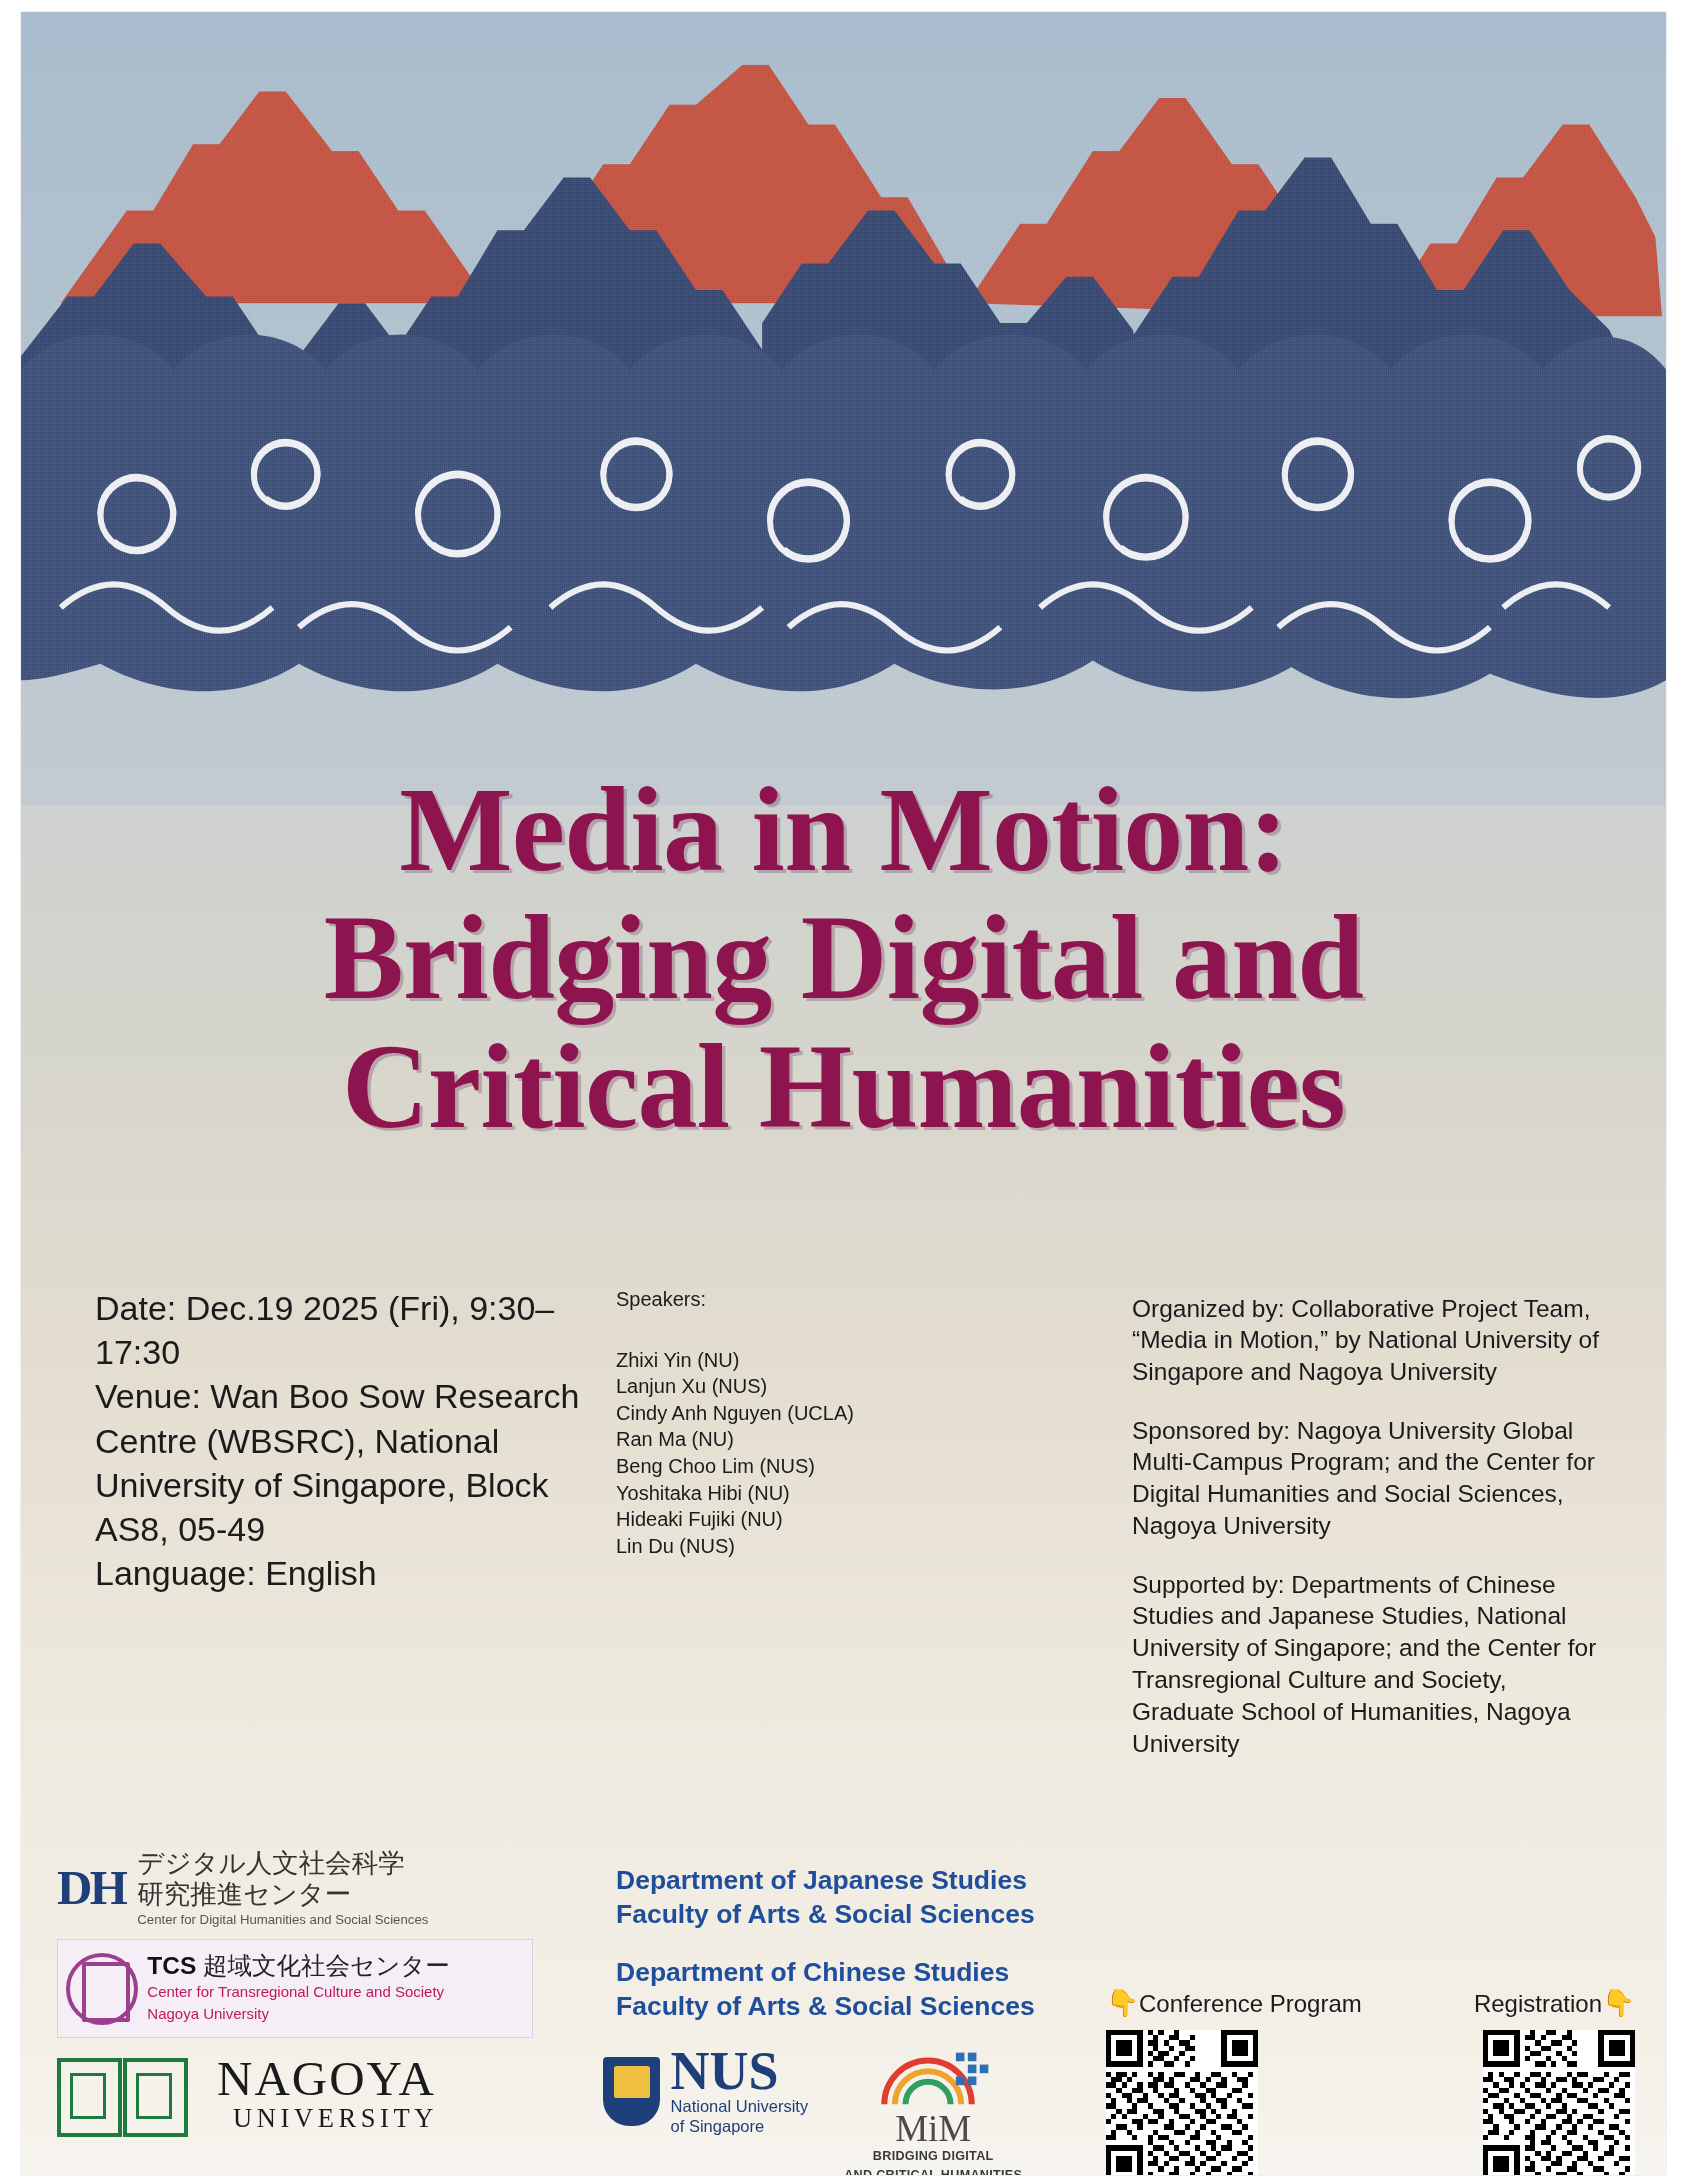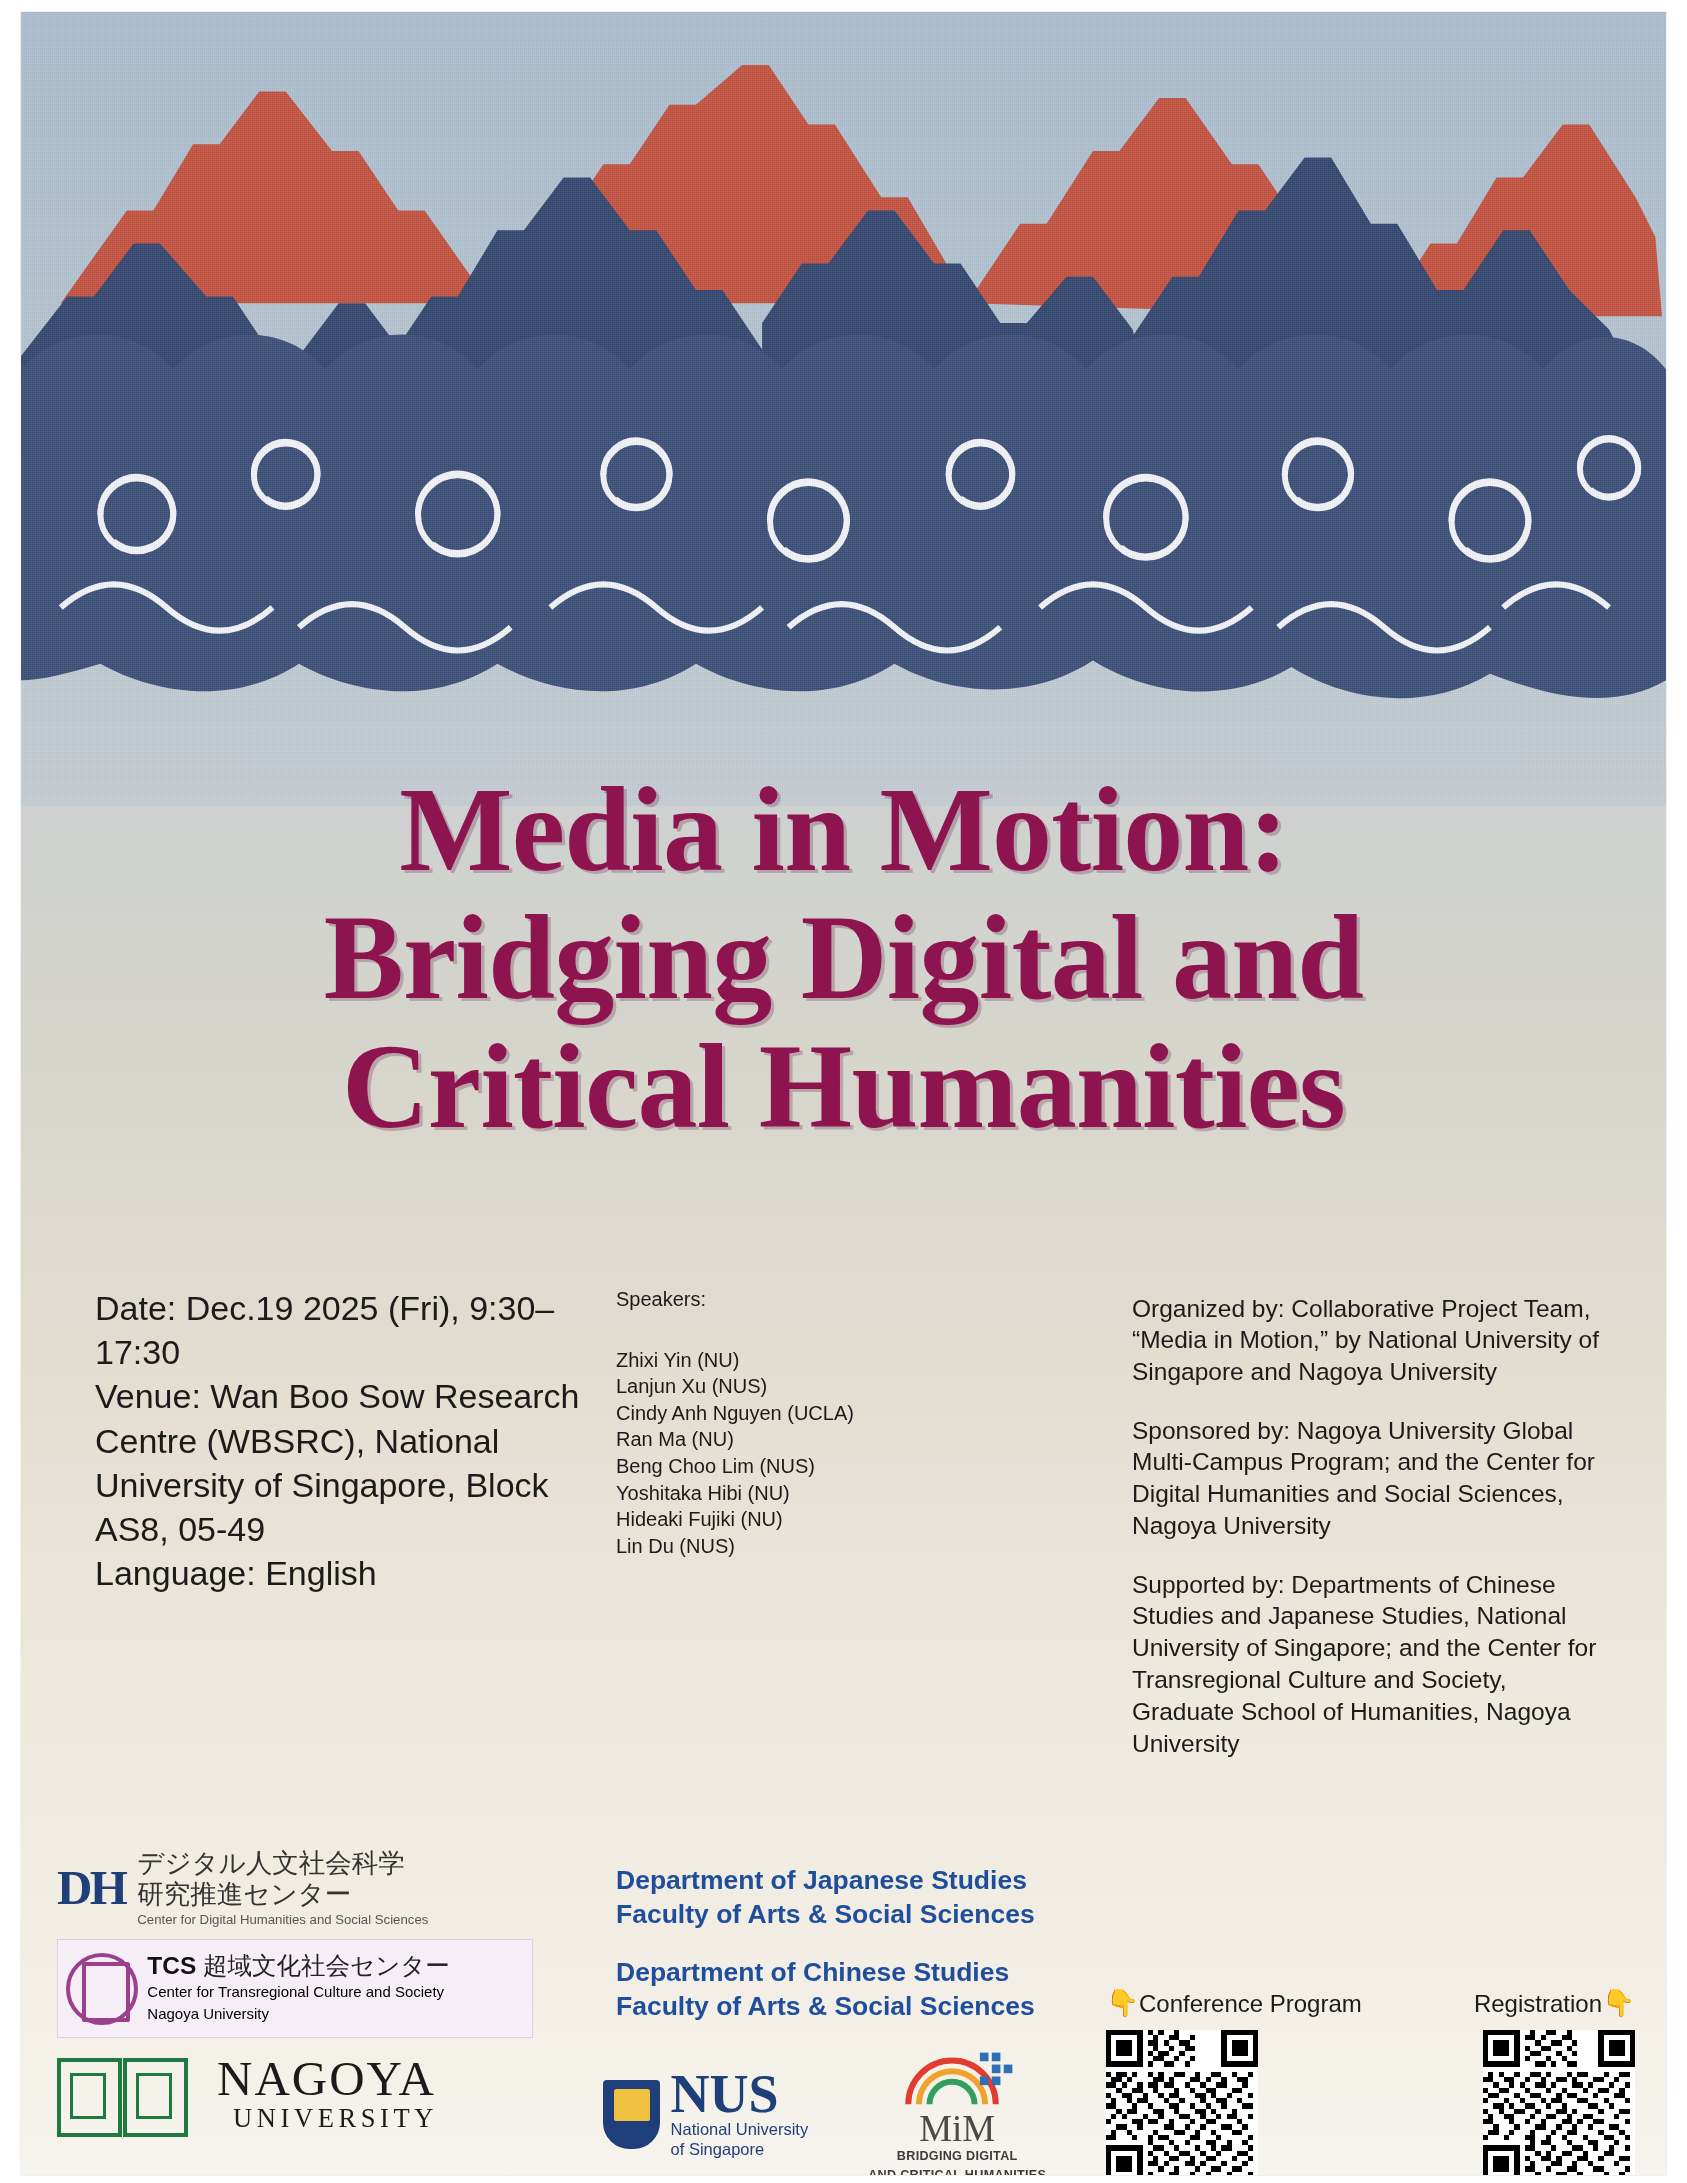--- a/index.html
+++ b/index.html
@@ -143,21 +143,21 @@
     border-radius: 2.6px;
   }
   .tcs-title {
     font-size: 24.5px;
     color: #222;
     line-height: 1.1;
   }
   .tcs-title b { color:#111; }
   .tcs-sub {
     font-size: 15px;
-    color: #000000;
+    color: #be185d;
     line-height: 1.25;
     margin-top: 3.3px;
   }
   .logo-nagoya {
     margin-top: 14.6px;
     display: flex;
     align-items: center;
     gap: 34px;
   }
   .nagoya-mark {
@@ -187,22 +187,22 @@
     font-weight: bold;
     line-height: 1.28;
   }
   .depts .gap { height: 24px; }
 
   .logo-row {
     position: absolute;
     left: 582px;
     top: 2034px;
     display: flex;
-    align-items: center;
-    gap: 60px;
+    align-items: flex-start;
+    gap: 36px;
   }
   .nus-logo { display:flex; align-items:center; gap:10.6px; }
   .nus-crest {
     width: 57px; height: 69px;
     background: #1f3f7a;
     border-radius: 4px 4px 26.5px 26.5px;
     position: relative;
   }
   .nus-crest:after {
     content:"";

